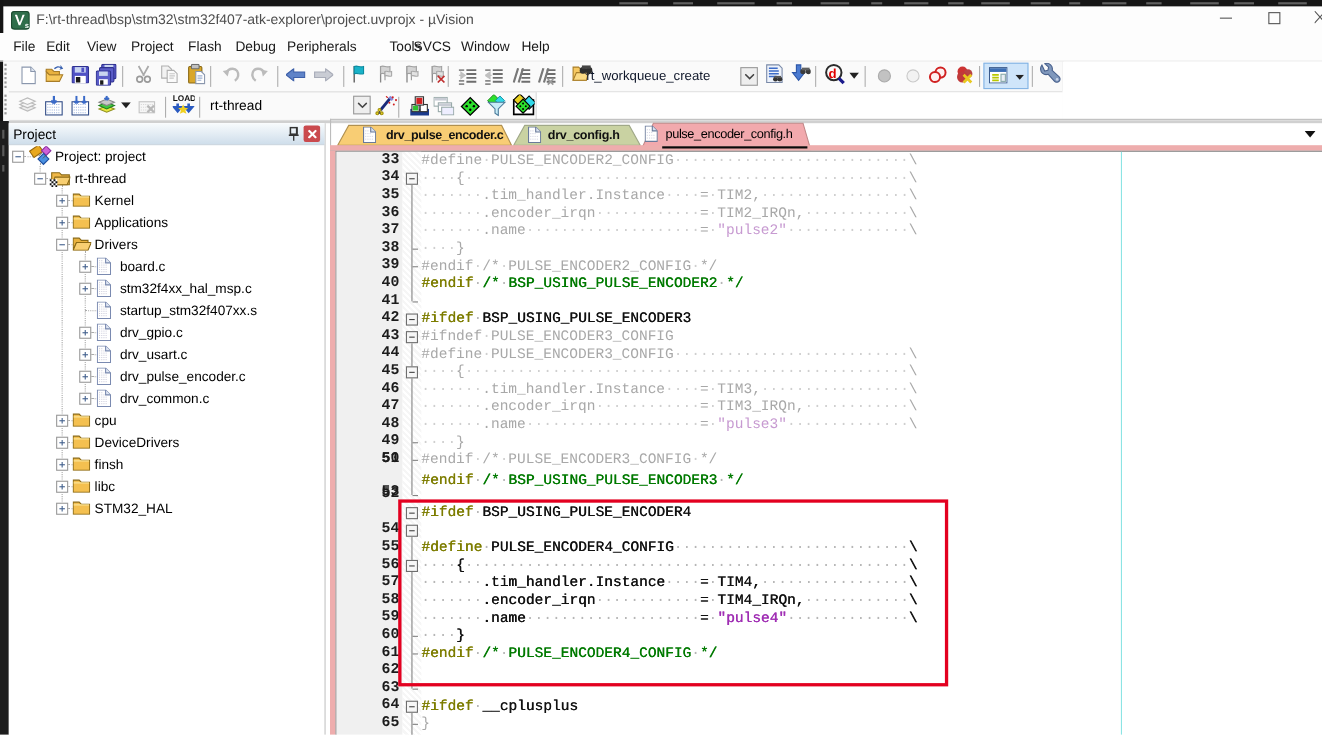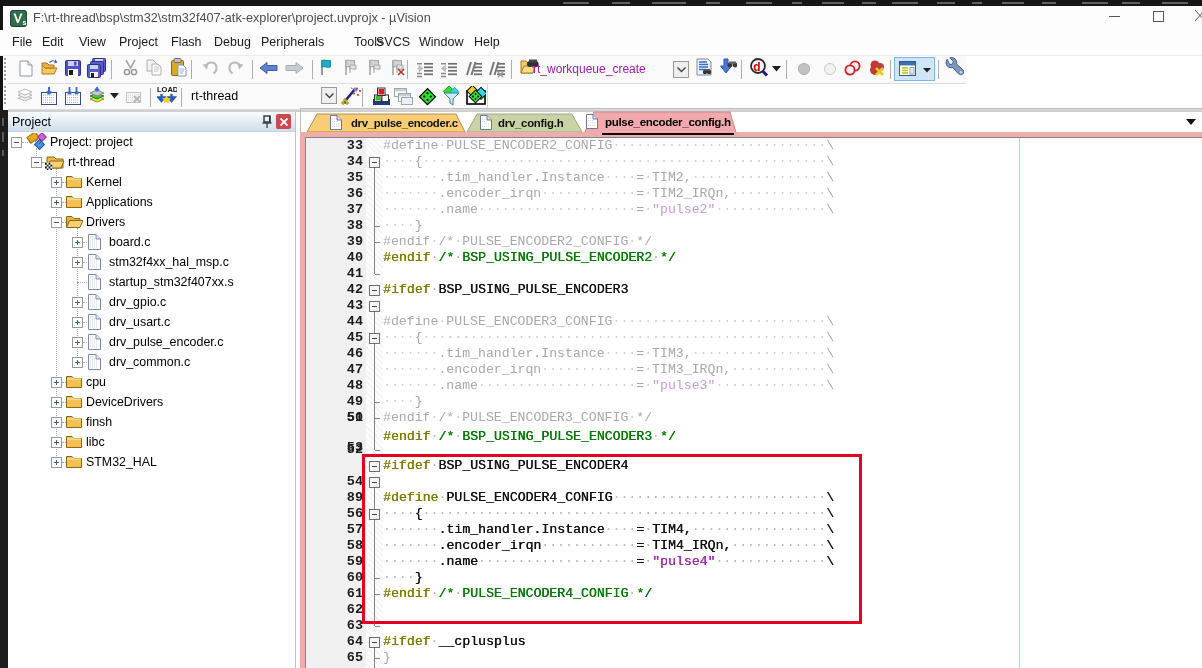--- a/index.html
+++ b/index.html
@@ -213,21 +213,21 @@
     </svg>
     <div class="sep1" style="left:511px"></div>
     <svg class="abs" style="left:520px;top:58px" width="19" height="19" viewBox="0 0 19 19">
       <path d="M1 5 V15 H13 V5 H8 L6 3 H1 Z" fill="#f6c861" stroke="#a87d28"></path>
 <path d="M1 15 L4 8 H15 L13 15 Z" fill="#fbda84" stroke="#a87d28"></path>
 <circle cx="10" cy="6" r="3" fill="#2e2e2e"></circle>
       <circle cx="15.5" cy="6" r="3" fill="#2e2e2e"></circle>
 <rect x="9" y="1.5" width="8" height="3" fill="#444"></rect>
       <path d="M12 8 L13.5 10" stroke="#444"></path>
     </svg>
-    <div class="abs" style="left:533px;top:56px;height:26px;line-height:26px;font-size:12px;color:#a21caf">rt_workqueue_create</div>
+    <div class="abs" style="left:533px;top:56px;height:26px;line-height:26px;font-size:12px;color:#0f172a">rt_workqueue_create</div>
     <div class="abs" style="left:673px;top:61px;width:16px;height:17px;background:#eee;border:1px solid #9a9a9a"></div>
     <svg class="abs" style="left:677px;top:67px" width="9" height="6" viewBox="0 0 9 6">
       <path d="M0.5 0.5 L4.5 4.5 L8.5 0.5" stroke="#444" stroke-width="1.4" fill="none"></path>
     </svg>
     <svg class="abs" style="left:696px;top:58px" width="17" height="20" viewBox="0 0 17 20">
       <path d="M1 1 H12 L15 4 V17 H1 Z" fill="#eef3fb" stroke="#7a8aa8"></path>
 <path d="M3 4 H11 M3 6.5 H12 M3 9 H12 M3 11.5 H10" stroke="#3d6cc8" stroke-width="1.4"></path>
 <circle cx="9" cy="14" r="2.2" fill="#333"></circle>
       <circle cx="13" cy="14" r="2.2" fill="#333"></circle>
 <rect x="8" y="11" width="6" height="2" fill="#555"></rect>
@@ -581,21 +581,21 @@
 <path d="M7 0.5 V5 H11.5" fill="#d8e0ee" stroke="#6a7a9a"></path>
 <path d="M2 4 H5 M2 6.5 H8 M2 9 H9 M2 11.5 H9" stroke="#ccd" stroke-width="0.8" stroke-dasharray="1 1"></path>
     </svg>
     <svg class="abs" style="left:586px;top:114px" width="12" height="15" viewBox="0 0 12 15">
 <path d="M0.5 0.5 H7 L11.5 5 V14.5 H0.5 Z" fill="#fff" stroke="#6a7a9a"></path>
 <path d="M7 0.5 V5 H11.5" fill="#d8e0ee" stroke="#6a7a9a"></path>
 <path d="M2 4 H5 M2 6.5 H8 M2 9 H9 M2 11.5 H9" stroke="#ccd" stroke-width="0.8" stroke-dasharray="1 1"></path>
     </svg>
     <div class="abs" style="left:351px;top:114px;height:18px;line-height:18px;font-size:11.4px;font-weight:700;color:#111;letter-spacing:-0.35px">drv_pulse_encoder.c</div>
     <div class="abs" style="left:498px;top:114px;height:18px;line-height:18px;font-size:11.4px;font-weight:700;color:#111;letter-spacing:-0.25px">drv_config.h</div>
-    <div class="abs" style="left:605px;top:112px;height:19px;line-height:19px;font-size:11.6px;font-weight:700;color:#000;letter-spacing:-0.35px">pulse_encoder_config.h</div>
+    <div class="abs" style="left:605px;top:112px;height:19px;line-height:19px;font-size:11.6px;font-weight:400;color:#000;letter-spacing:-0.35px">pulse_encoder_config.h</div>
     <div class="abs" style="left:602px;top:133px;width:132px;height:2px;background:#0a0a0a;z-index:6"></div>
 <div class="abs" style="left:300px;top:132px;width:902px;height:5px;background:#eeadad"></div>
 <div class="abs" style="left:300px;top:137px;width:902px;height:1px;background:#848484"></div>
 <div class="abs" style="left:300px;top:137px;width:5px;height:531px;background:#eeadad"></div>
 <div class="abs" style="left:305px;top:138px;width:1px;height:530px;background:#848484"></div>
 <div class="abs" style="left:306px;top:138px;width:60px;height:530px;background:#f0f0f0"></div>
 <div class="abs" style="left:366px;top:138px;width:17px;height:530px;background:repeating-linear-gradient(45deg,#ffffff 0 2px,#f6f6f6 2px 4px)"></div>
 <div class="abs" style="left:1019px;top:138px;width:1px;height:530px;background:#8ce4e4"></div>
 <div class="ln" style="top:138px">33</div>
     <div class="cl" style="top:138px"><span class="gry">#define</span><span class="dtl">·</span><span class="gry">PULSE_ENCODER2_CONFIG</span><span class="dtl">···························</span><span class="gry">\</span></div>
@@ -610,41 +610,42 @@
     <div class="ln" style="top:218px">38</div>
     <div class="cl" style="top:218px"><span class="dtl">····</span><span class="gry">}</span></div>
     <div class="ln" style="top:234px">39</div>
     <div class="cl" style="top:234px"><span class="gry">#endif</span><span class="dtl">·</span><span class="gry">/*</span><span class="dtl">·</span><span class="gry">PULSE_ENCODER2_CONFIG</span><span class="dtl">·</span><span class="gry">*/</span></div>
     <div class="ln" style="top:250px">40</div>
     <div class="cl" style="top:250px"><span class="olv">#endif</span><span class="dot">·</span><span class="grn">/*</span><span class="dot">·</span><span class="grn">BSP_USING_PULSE_ENCODER2</span><span class="dot">·</span><span class="grn">*/</span></div>
     <div class="ln" style="top:266px">41</div>
     <div class="ln" style="top:282px">42</div>
     <div class="cl" style="top:282px"><span class="olv">#ifdef</span><span class="dot">·</span><span class="blk">BSP_USING_PULSE_ENCODER3</span></div>
     <div class="ln" style="top:298px">43</div>
+    <div class="cl" style="top:298px"><span class="gry">#ifndef</span><span class="dtl">·</span><span class="gry">PULSE_ENCODER3_CONFIG</span></div>
     <div class="ln" style="top:314px">44</div>
     <div class="cl" style="top:314px"><span class="gry">#define</span><span class="dtl">·</span><span class="gry">PULSE_ENCODER3_CONFIG</span><span class="dtl">···························</span><span class="gry">\</span></div>
     <div class="ln" style="top:330px">45</div>
     <div class="cl" style="top:330px"><span class="dtl">····</span><span class="gry">{</span><span class="dtl">···················································</span><span class="gry">\</span></div>
     <div class="ln" style="top:346px">46</div>
     <div class="cl" style="top:346px"><span class="dtl">·······</span><span class="gry">.tim_handler.Instance</span><span class="dtl">····</span><span class="gry">=</span><span class="dtl">·</span><span class="gry">TIM3,</span><span class="dtl">·················</span><span class="gry">\</span></div>
     <div class="ln" style="top:362px">47</div>
     <div class="cl" style="top:362px"><span class="dtl">·······</span><span class="gry">.encoder_irqn</span><span class="dtl">············</span><span class="gry">=</span><span class="dtl">·</span><span class="gry">TIM3_IRQn,</span><span class="dtl">············</span><span class="gry">\</span></div>
     <div class="ln" style="top:378px">48</div>
     <div class="cl" style="top:378px"><span class="dtl">·······</span><span class="gry">.name</span><span class="dtl">····················</span><span class="gry">=</span><span class="dtl">·</span><span class="sgy">"pulse3"</span><span class="dtl">··············</span><span class="gry">\</span></div>
     <div class="ln" style="top:394px">49</div>
     <div class="cl" style="top:394px"><span class="dtl">····</span><span class="gry">}</span></div>
     <div class="ln" style="top:410px">50</div>
     <div class="cl" style="top:410px"><span class="gry">#endif</span><span class="dtl">·</span><span class="gry">/*</span><span class="dtl">·</span><span class="gry">PULSE_ENCODER3_CONFIG</span><span class="dtl">·</span><span class="gry">*/</span></div>
     <div class="ln" style="top:410px">51</div>
     <div class="cl" style="top:429px"><span class="olv">#endif</span><span class="dot">·</span><span class="grn">/*</span><span class="dot">·</span><span class="grn">BSP_USING_PULSE_ENCODER3</span><span class="dot">·</span><span class="grn">*/</span></div>
     <div class="ln" style="top:442px">52</div>
     <div class="ln" style="top:440px">53</div>
     <div class="cl" style="top:458px"><span class="olv">#ifdef</span><span class="dot">·</span><span class="blk">BSP_USING_PULSE_ENCODER4</span></div>
     <div class="ln" style="top:474px">54</div>
-    <div class="ln" style="top:490px">89</div>
+    <div class="ln" style="top:490px">55</div>
     <div class="cl" style="top:490px"><span class="olv">#define</span><span class="dot">·</span><span class="blk">PULSE_ENCODER4_CONFIG</span><span class="dot">···························</span><span class="blk">\</span></div>
     <div class="ln" style="top:506px">56</div>
     <div class="cl" style="top:506px"><span class="dot">····</span><span class="blk">{</span><span class="dot">···················································</span><span class="blk">\</span></div>
     <div class="ln" style="top:522px">57</div>
     <div class="cl" style="top:522px"><span class="dot">·······</span><span class="blk">.tim_handler.Instance</span><span class="dot">····</span><span class="blk">=</span><span class="dot">·</span><span class="blk">TIM4,</span><span class="dot">·················</span><span class="blk">\</span></div>
     <div class="ln" style="top:538px">58</div>
     <div class="cl" style="top:538px"><span class="dot">·······</span><span class="blk">.encoder_irqn</span><span class="dot">············</span><span class="blk">=</span><span class="dot">·</span><span class="blk">TIM4_IRQn,</span><span class="dot">············</span><span class="blk">\</span></div>
     <div class="ln" style="top:554px">59</div>
     <div class="cl" style="top:554px"><span class="dot">·······</span><span class="blk">.name</span><span class="dot">····················</span><span class="blk">=</span><span class="dot">·</span><span class="str">"pulse4"</span><span class="dot">··············</span><span class="blk">\</span></div>
     <div class="ln" style="top:570px">60</div>

